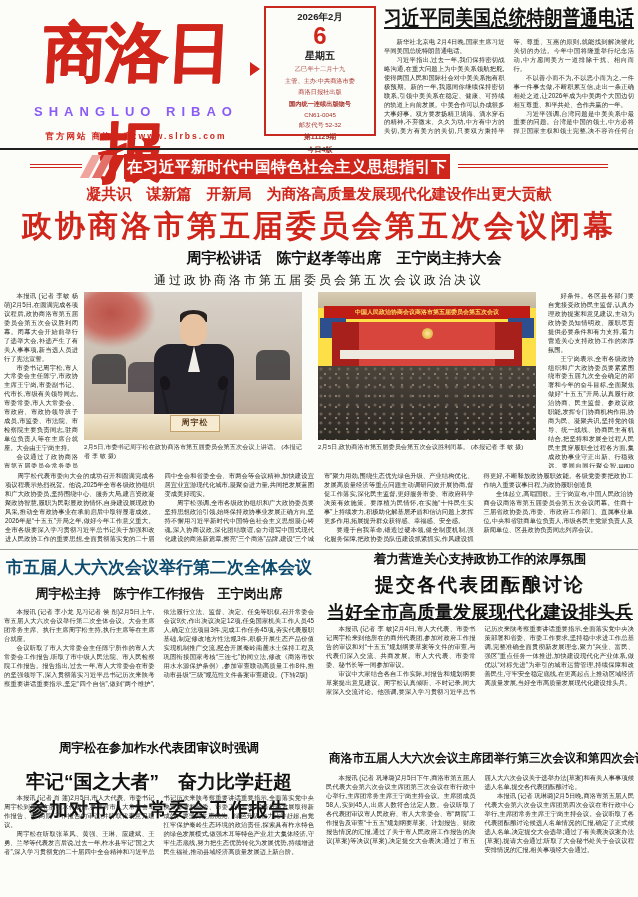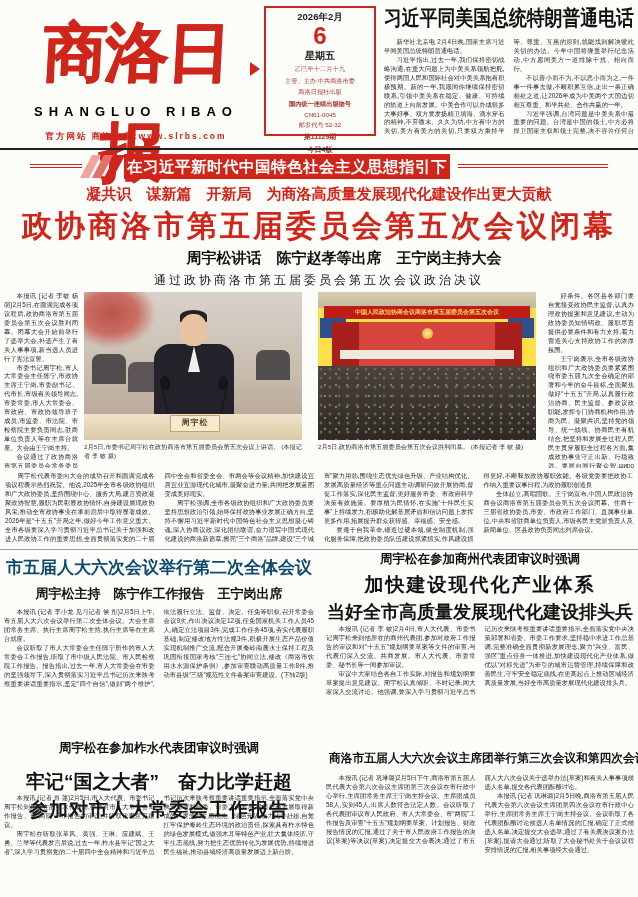--- a/index.html
+++ b/index.html
@@ -10,21 +10,21 @@
   }
   
   .paper-title{
     position:absolute;left:14px;top:2px;width:244px;height:100px;
     font-size:64px;font-weight:900;color:#d0251b;letter-spacing:-2px;
     transform:skewX(-3deg);line-height:100px;text-align:center;
     font-family:"DejaVu Serif", serif;text-shadow:1px 0 #d0251b,0 1px #d0251b;
   }
   .paper-pinyin{
     position:absolute;left:14px;top:104px;width:244px;text-align:center;
-    color:#000000;font-weight:bold;font-size:13px;letter-spacing:6px;
+    color:#8b5cf6;font-weight:bold;font-size:13px;letter-spacing:6px;
   }
   .website-line{
     position:absolute;left:14px;top:131px;width:244px;text-align:center;
     color:#d0251b;font-weight:bold;font-size:8.5px;letter-spacing:2px;
   }
   .red-arrow{
     position:absolute;left:250px;top:62px;width:0;height:0;
     border-top:7px solid transparent;border-bottom:7px solid transparent;
     border-left:10px solid #d0251b;
   }
@@ -34,21 +34,21 @@
     padding-top:3px;color:#a8322a;
   }
   .ib-month{font-size:9.5px;font-weight:bold;color:#222;}
   .ib-day{font-size:24px;font-weight:bold;color:#d0251b;line-height:24px;}
   .ib-week{font-size:10px;font-weight:bold;color:#222;margin-top:1px;}
   .ib-lunar{font-size:6.3px;color:#b05a50;margin-top:2px;}
   .ib-row{font-size:6.2px;margin-top:2.5px;color:#a8322a;}
   .ib-strong{font-weight:bold;}
   .ib-issue{font-size:7px;font-weight:bold;margin-top:2.5px;color:#a8322a;}
   
-  .top-article{position:absolute;left:384px;top:4px;width:250px;height:142px;}
+  .top-article{position:absolute;left:384px;top:4px;width:250px;height:142px;text-decoration:underline;}
   .top-headline{
     margin:0;font-size:21px;font-weight:900;color:#111;white-space:nowrap;
     transform:scaleX(0.85);transform-origin:left top;letter-spacing:0;
   }
   .top-body{
     position:absolute;left:0;top:34px;width:250px;height:106px;overflow:hidden;
     column-count:2;column-gap:9px;font-size:6.3px;line-height:1.42;color:#2a2a2a;
   }
   .para{margin:0;text-indent:2em;text-align:justify;}
   
@@ -135,21 +135,21 @@
     background-size:9px 9px,11px 11px,100% 100%;
   }
   
   .mid-left{position:absolute;left:4px;top:556px;width:310px;height:168px;}
   .ml-headline{margin:0;text-align:center;font-size:17px;font-weight:900;color:#0c4a6e;white-space:nowrap;}
   .ml-deck{margin:6px 0 0;text-align:center;font-size:13px;font-weight:900;color:#111;}
   .ml-body{position:absolute;left:0;top:52px;width:310px;height:114px;column-count:2;column-gap:9px;}
   .mid-right{position:absolute;left:326px;top:551px;width:308px;height:190px;}
   .mr-kicker{margin:0;text-align:center;font-size:12.5px;font-weight:900;color:#111;}
   .mr-h1{margin:4px 0 0;text-align:center;font-size:19px;font-weight:900;color:#111;letter-spacing:2px;white-space:nowrap;}
-  .mr-h2{margin:2px 0 0;text-align:center;font-size:18px;font-weight:900;color:#111;white-space:nowrap;}
+  .mr-h2{margin:2px 0 0;text-align:center;font-size:18px;font-weight:900;color:#111;white-space:nowrap;text-decoration:underline;}
   .mr-body{position:absolute;left:0;top:74px;width:308px;height:114px;column-count:2;column-gap:9px;}
   
   .bot-left{position:absolute;left:4px;top:728px;width:310px;height:166px;}
   .bl-kicker{margin:12px;text-align:center;font-size:12.5px;font-weight:900;color:#111;}
   .bl-h1{margin:3px 0 0;text-align:center;font-size:19px;font-weight:900;color:#111;white-space:nowrap;}
   .bl-h2{margin:2px 0 0;text-align:center;font-size:19px;font-weight:900;color:#111;letter-spacing:1px;white-space:nowrap;}
   .bl-body{position:absolute;left:0;top:66px;width:310px;height:98px;column-count:2;column-gap:9px;}
   .bot-right{position:absolute;left:326px;top:750px;width:308px;height:145px;}
   .br-headline{margin:0;text-align:center;font-size:12px;font-weight:900;color:#111;white-space:nowrap;transform:scaleX(0.98);transform-origin:center;}
   .br-body{position:absolute;left:0;top:24px;width:308px;height:120px;column-count:2;column-gap:9px;}
@@ -258,22 +258,22 @@
   <div class="mid-left">
     <h2 class="ml-headline">市五届人大六次会议举行第二次全体会议</h2>
     <p class="ml-deck">周宇松主持　陈宁作工作报告　王宁岗出席</p>
     <div class="colblock ml-body">
         <p class="para">本报讯 (记者 李小龙 见习记者 侯 彤)2月5日上午,市五届人大六次会议举行第二次全体会议。大会主席团常务主席、执行主席周宇松主持,执行主席等在主席台就座。</p>
         <p class="para">会议听取了市人大常委会主任陈宁所作的市人大常委会工作报告,听取了市中级人民法院、市人民检察院工作报告。报告指出,过去一年,市人大常委会在市委的坚强领导下,深入贯彻落实习近平总书记历次来陕考察重要讲话重要指示,坚定“四个自信”,做到“两个维护”,依法履行立法、监督、决定、任免等职权,召开常委会会议9次,作出决议决定12项,任免国家机关工作人员45人,确定立法项目3件,完成工作任务45项,夯实代表履职基础,制定修改地方性法规3件,积极开展生态产品价值实现机制推广交流,配合开展秦岭南麓水土保持工程及巩固衔接国家考核“三连七”协同立法,修改《商洛市饮用水水源保护条例》,参加审查联动高质量工作8件,推动市县级“三级”规范性文件备案审查建设。(下转2版)</p>
       </div>
   </div>
 
   <div class="mid-right">
-    <p class="mr-kicker">周宇松在参加商州代表团审议时强调</p>
-    <h2 class="mr-h1">加快建设现代化产业体系</h2>
+    <p class="mr-kicker">着力营造关心支持政协工作的浓厚氛围</p>
+    <h2 class="mr-h1">提交各代表团酝酿讨论</h2>
     <h2 class="mr-h2">当好全市高质量发展现代化建设排头兵</h2>
     <div class="colblock mr-body">
         <p class="para">本报讯 (记者 李 敏)2月4日,市人大代表、市委书记周宇松来到他所在的商州代表团,参加对政府工作报告的审议和对“十五五”规划纲要草案等文件的审查,与代表们深入交流、共商发展。市人大代表、市委常委、秘书长等一同参加审议。</p>
         <p class="para">审议中大家结合各自工作实际,对报告和规划纲要草案提出意见建议。周宇松认真倾听、不时记录,同大家深入交流讨论。他强调,要深入学习贯彻习近平总书记历次来陕考察重要讲话重要指示,全面落实党中央决策部署和省委、市委工作要求,坚持稳中求进工作总基调,完整准确全面贯彻新发展理念,聚力“兴业、富民、强区”重点任务一体推进,加快建设现代化产业体系,做优以“对标先进”为牵引的城市运营管理,持续保障和改善民生,守牢安全稳定底线,在更高起点上推动区域经济高质量发展,当好全市高质量发展现代化建设排头兵。</p>
       </div>
   </div>
 
   <div class="bot-left">
     <p class="bl-kicker">周宇松在参加柞水代表团审议时强调</p>
     <h2 class="bl-h1">牢记“国之大者”　奋力比学赶超</h2>

